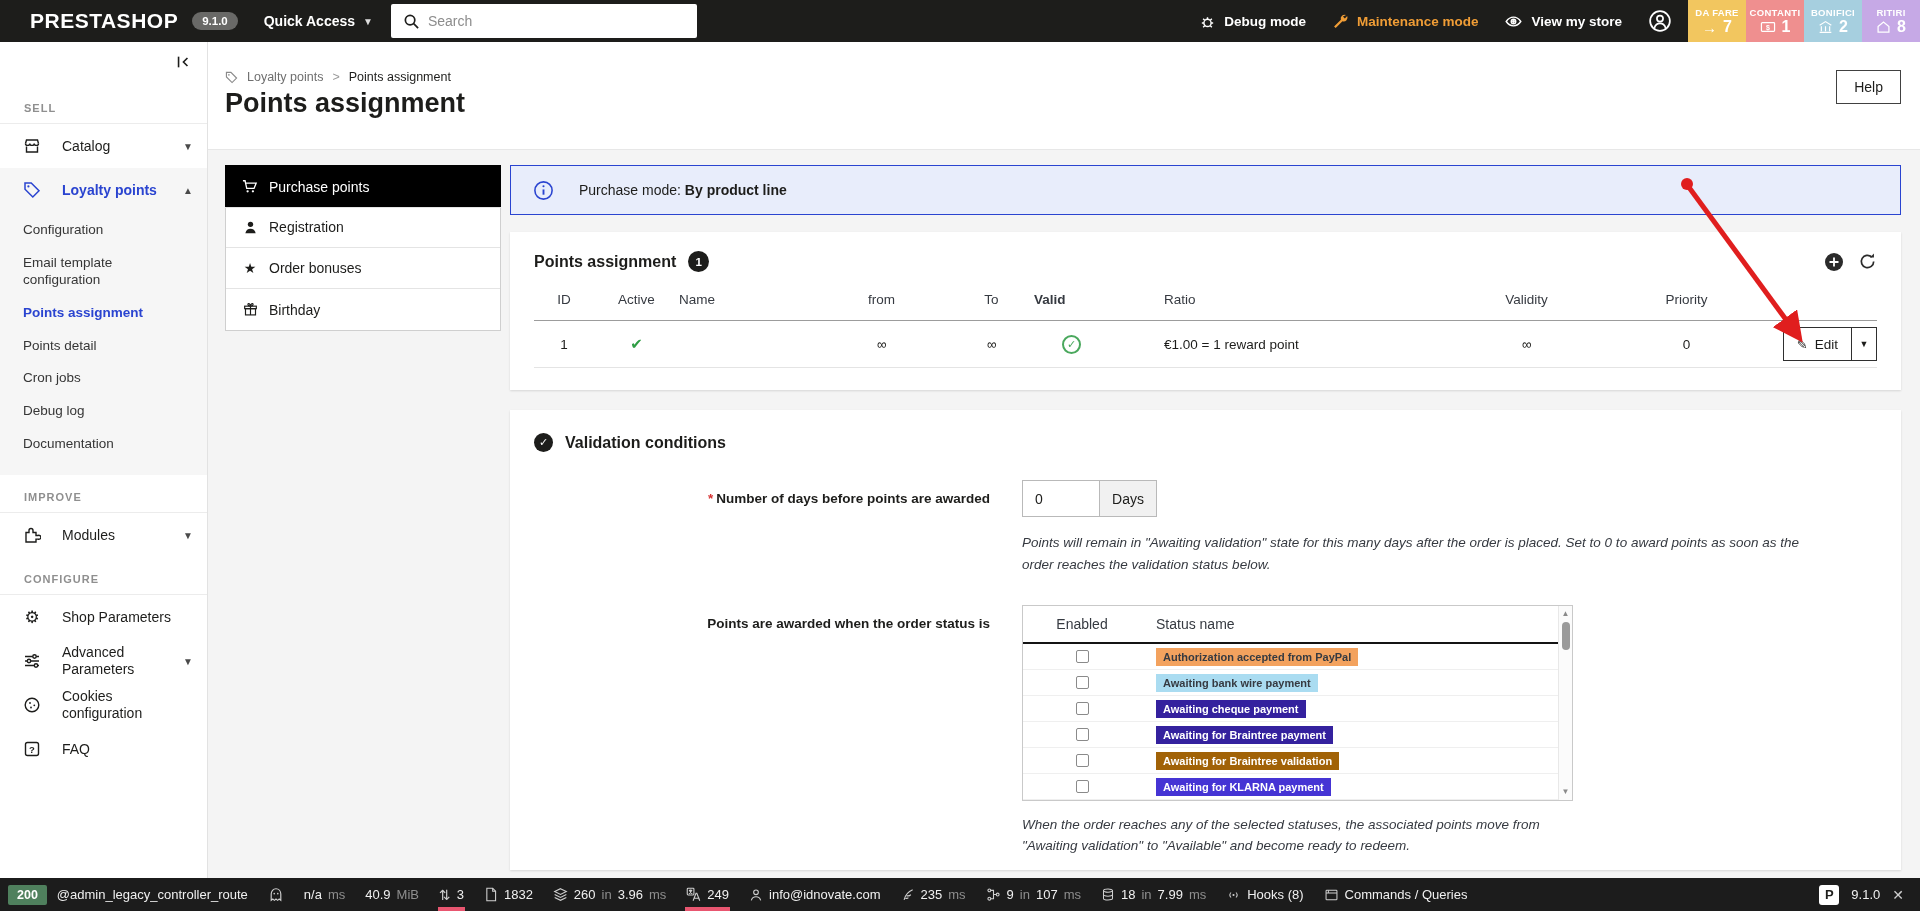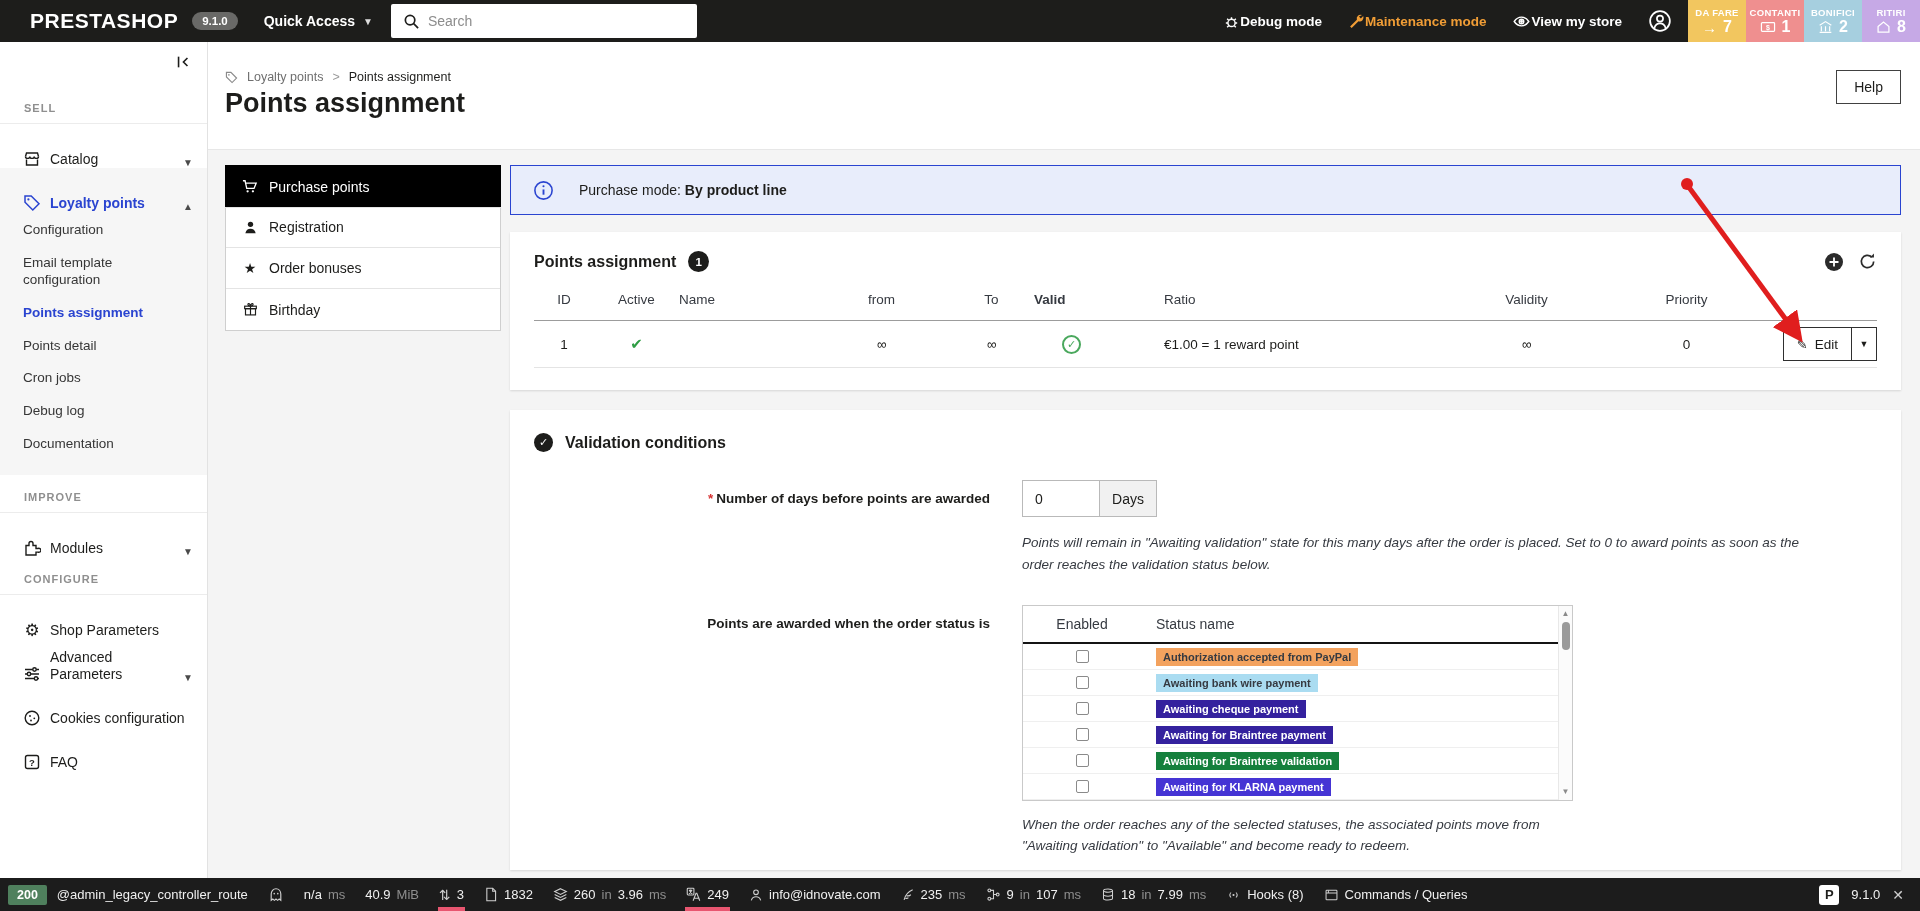--- a/index.html
+++ b/index.html
@@ -11,36 +11,36 @@
   .topbar { position:absolute; top:0; left:0; right:0; height:42px; background:#1d1d1b; display:flex; align-items:center; color:#fff; z-index:20; }
   .logo { font-weight:bold; font-size:21px; letter-spacing:.5px; margin-left:30px; }
   .version-badge { background:#696967; border-radius:11px; font-size:11.5px; padding:3px 10px; margin-left:14px; font-weight:bold; }
   .quick-access { margin-left:26px; font-size:14px; font-weight:bold; display:flex; align-items:center; gap:8px; cursor:pointer; }
   .quick-access .caret { font-size:10px; color:#ddd; }
   .searchbox { margin-left:18px; width:306px; height:34px; background:#fff; display:flex; align-items:center; border-radius:2px; }
   .searchbox svg { margin:0 8px 0 12px; }
   .searchbox input { border:0; outline:0; flex:1; font-size:14px; color:#0f766e; font-family:inherit; }
   .searchbox input::placeholder { color:#8c8c8c; }
   .topbar-right { margin-left:auto; display:flex; align-items:center; height:42px; }
-  .top-link { display:flex; align-items:center; font-size:13.5px; font-weight:bold; margin-right:26px; cursor:pointer; white-space:nowrap; }
+  .top-link { display:flex; align-items:center; gap:8px; font-size:13.5px; font-weight:bold; margin-right:26px; cursor:pointer; white-space:nowrap; }
   .top-link.maint { color:#f09d36; }
   .profile-btn { margin-right:16px; cursor:pointer; display:flex; align-items:center; }
   .notif-strip { display:flex; height:42px; }
   .notif { width:58px; height:42px; display:flex; flex-direction:column; align-items:center; justify-content:center; color:#fff; cursor:pointer; gap:1px; }
   .notif-label { font-size:9.5px; font-weight:bold; letter-spacing:.3px; }
   .notif-value { font-size:16px; font-weight:bold; display:flex; gap:6px; align-items:center; line-height:1; }
   .notif-value .nicon { display:flex; align-items:center; font-size:15px; font-weight:bold; }
 
   
   .sidebar { position:absolute; top:42px; left:0; width:208px; bottom:33px; background:#fff; border-right:1px solid #e2e2e2; z-index:10; overflow:hidden; }
   .collapse-row { height:44px; position:relative; }
   .collapse-btn { position:absolute; top:12px; right:16px; cursor:pointer; color:#1d1d1b; }
   .nav-section-label { padding:16px 0 9px 24px; font-size:11px; font-weight:bold; color:#8f8f8f; letter-spacing:1px; }
   .nav-hr { height:1px; background:#ececec; }
-  .nav-item { display:flex; align-items:flex-end; gap:8px; padding:0 14px 0 22px; min-height:44px; font-size:14px; color:#1d1d1b; cursor:pointer; }
+  .nav-item { display:flex; align-items:center; gap:20px; padding:0 14px 0 22px; min-height:44px; font-size:14px; color:#1d1d1b; cursor:pointer; }
   .nav-item .nav-ico { width:20px; display:flex; justify-content:center; color:#1d1d1b; font-size:17px; line-height:1; }
   .nav-item .lbl { flex:1; line-height:1.2; }
   .nav-item .chev { color:#4a4a4a; font-size:10px; }
   .nav-item.active-parent { color:#2a44d0; font-weight:bold; background:#f6f6f6; }
   .nav-item.active-parent .nav-ico { color:#2a44d0; }
   .subnav { background:#f6f6f6; padding:2px 0 14px; }
   .subnav-item { padding:8px 14px 8px 23px; font-size:13.5px; color:#363636; line-height:1.25; cursor:pointer; }
   .subnav-item.active { color:#2a44d0; font-weight:bold; }
 
   
@@ -487,21 +487,21 @@
               <div class="st-row">
                 <span class="st-col-enabled">
                     <input type="checkbox" class="st-check" style="">
                   </span>
                 <span class="st-col-status"><span class="badge-status" style="background: rgb(52, 33, 158); color: rgb(255, 255, 255);">Awaiting for Braintree payment</span></span>
               </div>
               <div class="st-row">
                 <span class="st-col-enabled">
                     <input type="checkbox" class="st-check" style="">
                   </span>
-                <span class="st-col-status"><span class="badge-status" style="background: #15803d; color: rgb(255, 255, 255);">Awaiting for Braintree validation</span></span>
+                <span class="st-col-status"><span class="badge-status" style="background: #a16207; color: rgb(255, 255, 255);">Awaiting for Braintree validation</span></span>
               </div>
               <div class="st-row">
                 <span class="st-col-enabled">
                     <input type="checkbox" class="st-check" style="">
                   </span>
                 <span class="st-col-status"><span class="badge-status" style="background: rgb(69, 52, 212); color: rgb(255, 255, 255);">Awaiting for KLARNA payment</span></span>
               </div>
               <div class="st-scrollbar">
                 <span class="st-arrow">▲</span>
                 <span class="st-thumb"></span>

